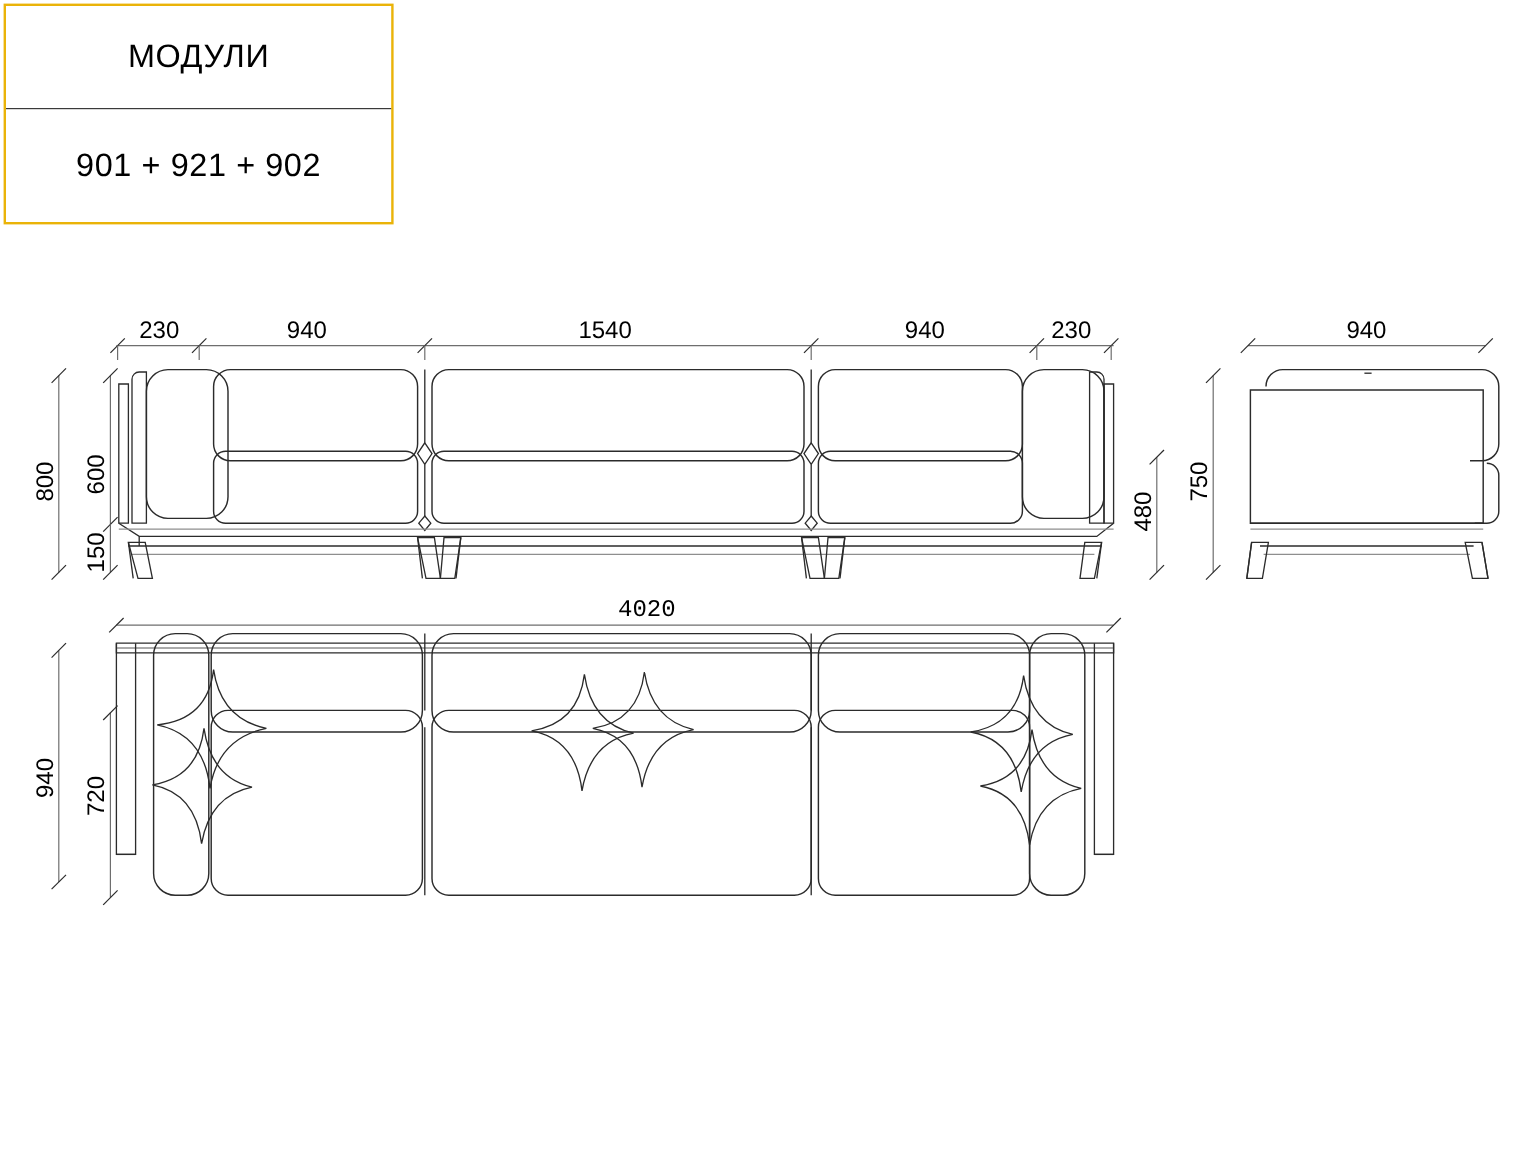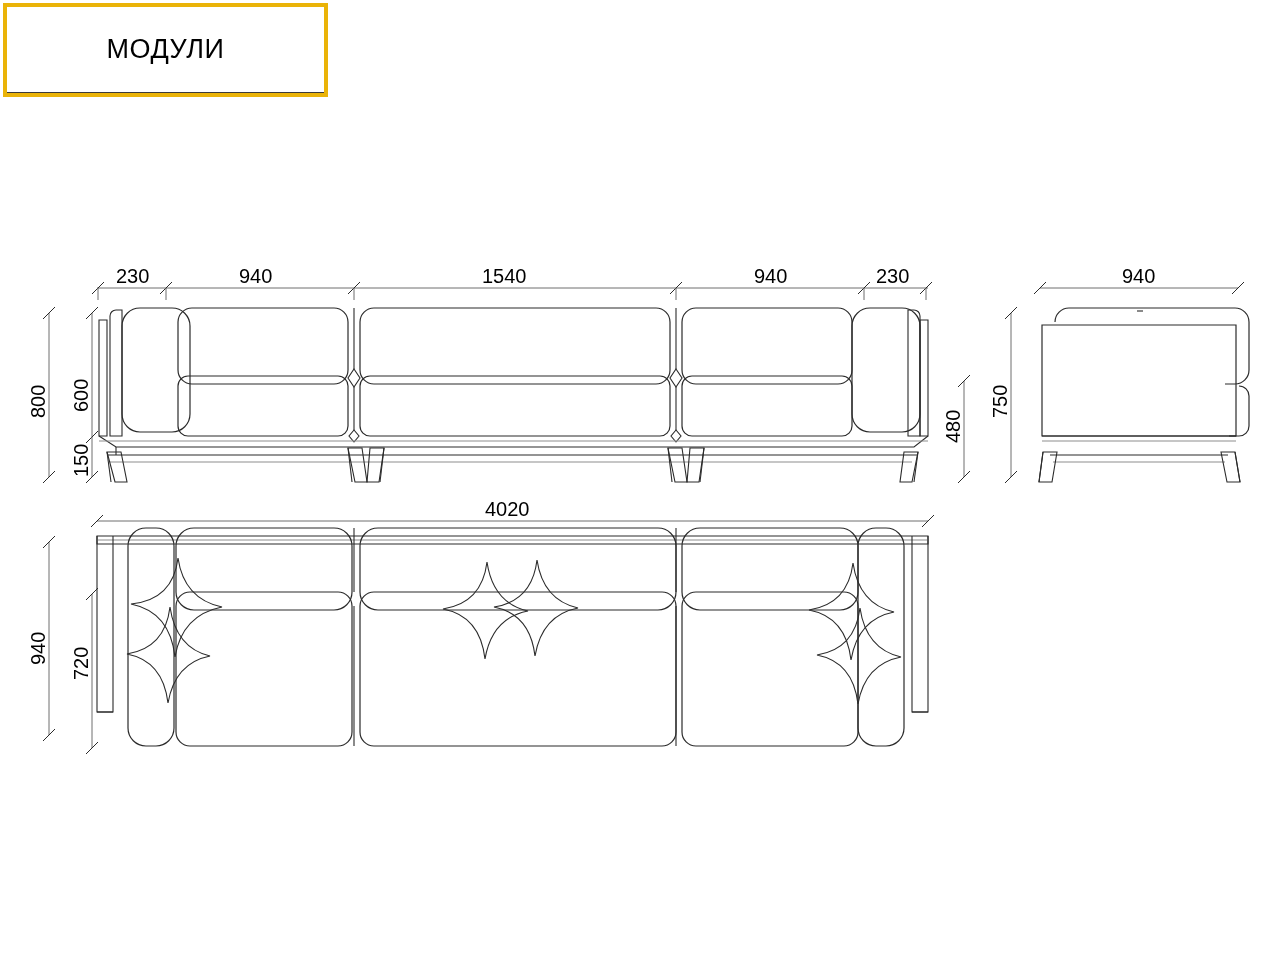--- a/index.html
+++ b/index.html
@@ -1,38 +1,39 @@
 <!DOCTYPE html>
 <html><head>
 <meta charset="utf-8">
 <style>
   html,body{margin:0;padding:0;background:#ffffff;}
   body{width:1280px;height:959px;position:relative;overflow:hidden;
        font-family:"Liberation Sans","DejaVu Sans",sans-serif;color:#000;}
 
   
-  #title-block{position:absolute;left:3px;top:3px;width:325px;border:4px solid #eab308;
+  #title-block{position:absolute;left:3px;top:3px;width:325px;border:2px solid #eab308;
                box-sizing:border-box;background:#fff;}
   .tb-row{box-sizing:border-box;display:flex;align-items:center;justify-content:center;}
   #tb-modules{height:86px;font-size:27px;letter-spacing:.5px;border-bottom:1px solid #3a3a3a;}
   #tb-codes{height:94px;font-size:27px;letter-spacing:.5px;}
 
   
   #sheet{position:absolute;left:0;top:0;width:1280px;height:959px;}
   #sheet svg{position:absolute;left:0;top:0;}
 
   
   .dimlabel{position:absolute;font-size:20px;line-height:20px;color:#000;white-space:nowrap;}
   .dimlabel.vert{transform-origin:0 0;transform:rotate(-90deg);}
 </style>
 </head>
 <body>
 
 <div id="title-block">
   <div class="tb-row" id="tb-modules">МОДУЛИ</div>
+  <div class="tb-row" id="tb-codes">901 + 921 + 902</div>
 </div>
 
 <div id="sheet">
 
 <svg width="1280" height="959" viewBox="0 0 1280 959">
   <defs>
     <style>
       .ln   { fill:none; stroke:#2b2b2b; stroke-width:1.1; }
       .ln2  { fill:none; stroke:#2b2b2b; stroke-width:1.2; }
       .thin { fill:none; stroke:#8e8e8e; stroke-width:1.1; }
@@ -252,17 +253,17 @@
 
 <div class="dimlabel vert" style="left:28px;  top:418px;">800</div>
 <div class="dimlabel vert" style="left:71px;  top:412px;">600</div>
 <div class="dimlabel vert" style="left:71px;  top:477px;">150</div>
 
 <div class="dimlabel vert" style="left:943px; top:443px;">480</div>
 
 <div class="dimlabel" style="left:1122px; top:266px;">940</div>
 <div class="dimlabel vert" style="left:990px;  top:418px;">750</div>
 
-<div class="dimlabel" style="left:485px; top:499px;">4020</div>
+<div class="dimlabel" style="left:515px; top:499px;font-family:Liberation Mono, monospace;">4020</div>
 <div class="dimlabel vert" style="left:28px;  top:665px;">940</div>
 <div class="dimlabel vert" style="left:71px;  top:680px;">720</div>
 
 </div>
 
 </body></html>

